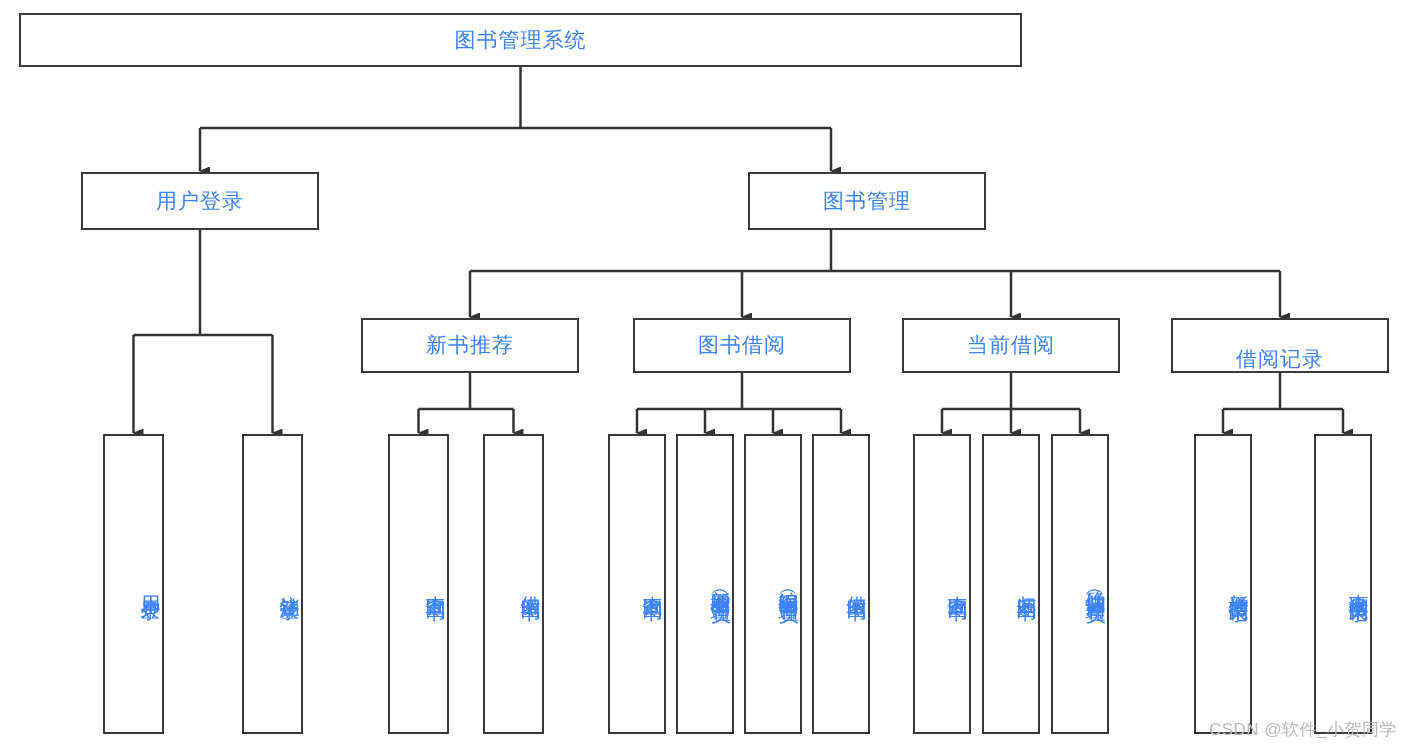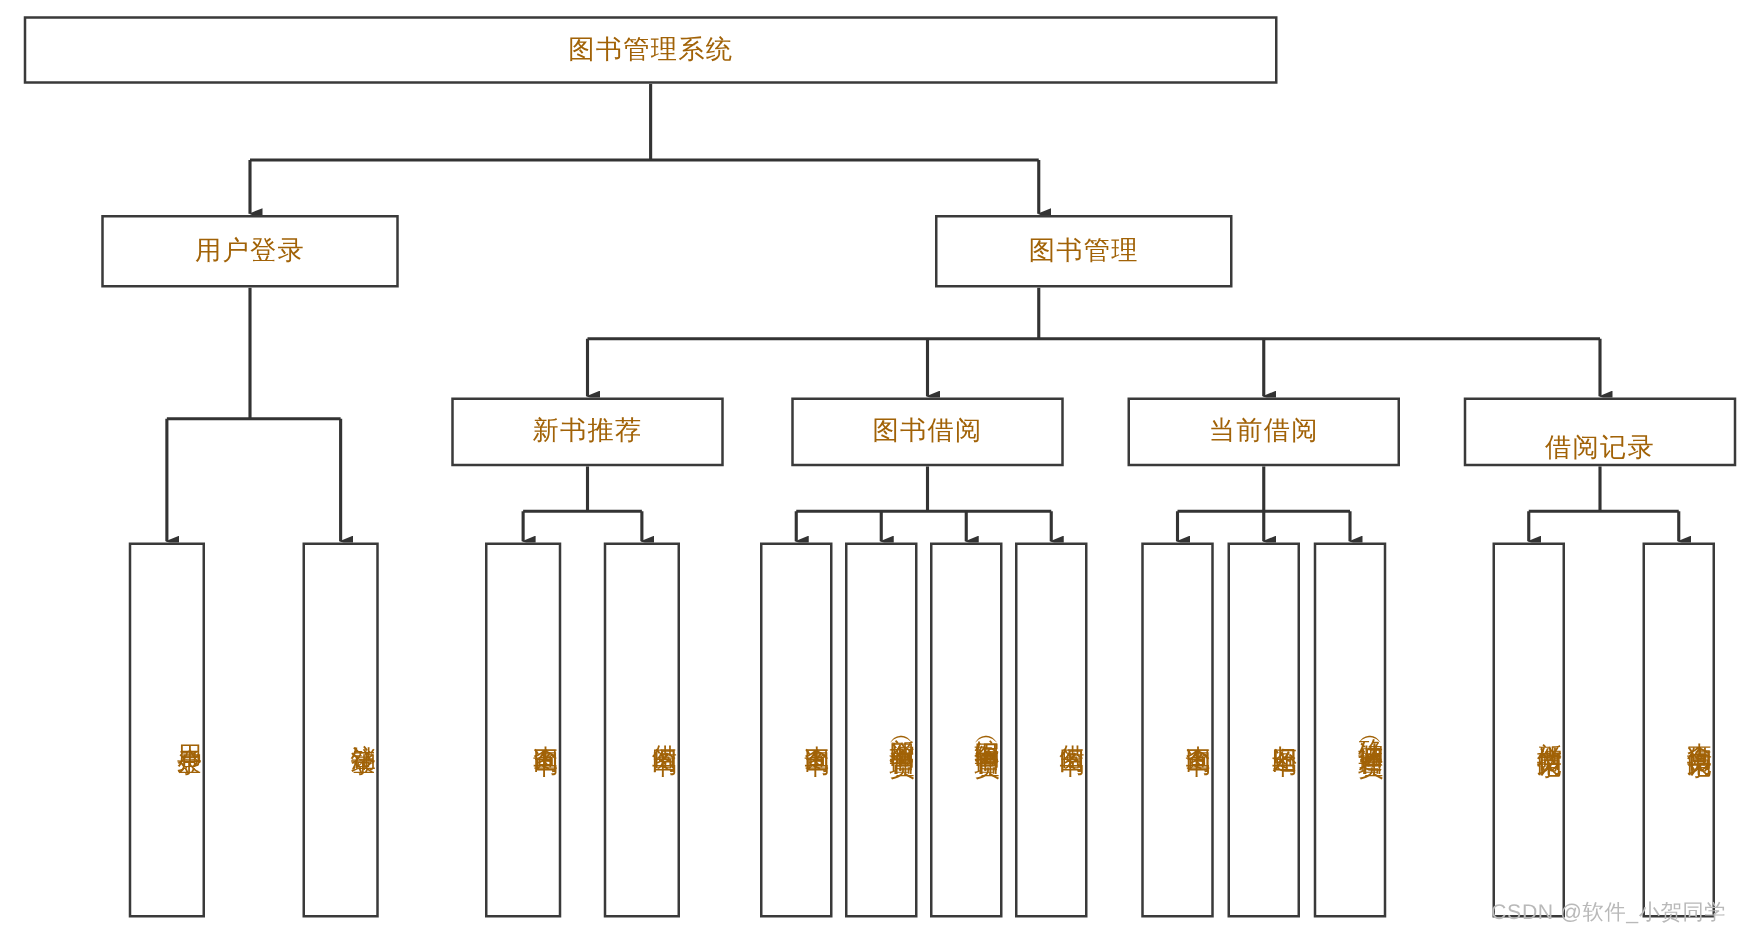--- a/index.html
+++ b/index.html
@@ -26,21 +26,21 @@
     pointer-events: none;
   }
   .node {
     position: absolute;
     box-sizing: border-box;
     border: 2px solid #3a3a3a;
     background: #ffffff;
     display: flex;
     align-items: center;
     justify-content: center;
-    color: #a16207;
+    color: #3b82f6;
     line-height: 1.15;
   }
   .node.horiz {
     font-size: 21px;
     letter-spacing: 1px;
   }
   .node.vert {
     writing-mode: vertical-rl;
     text-orientation: upright;
     font-size: 20px;
@@ -50,21 +50,21 @@
     align-items: flex-start;
     justify-content: center;
   }
   .node.vert .label {
     writing-mode: vertical-rl;
     text-orientation: upright;
     white-space: nowrap;
   }
   #watermark {
     position: absolute;
-    right: 24px;
+    right: 8px;
     bottom: 6px;
     font-size: 17px;
     color: #b9b9b9;
     letter-spacing: 0.5px;
     white-space: nowrap;
   }
 </style>
 </head>
 <body>
 

